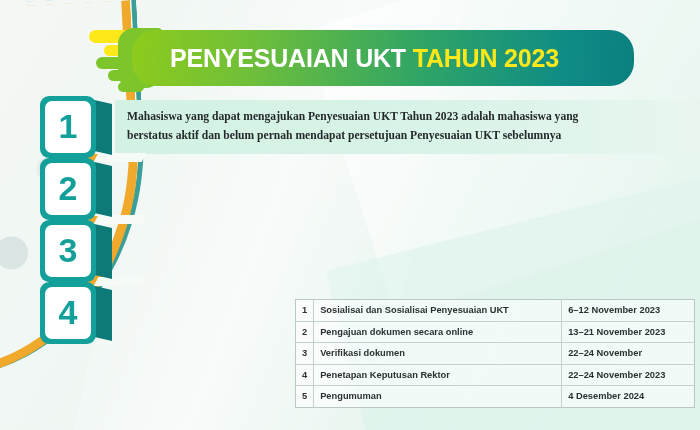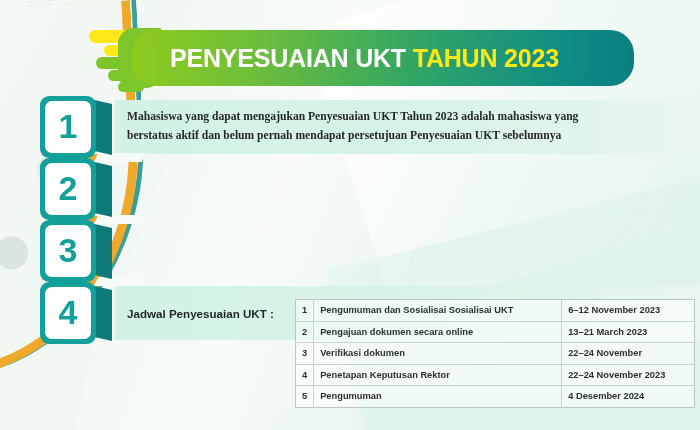--- a/index.html
+++ b/index.html
@@ -259,46 +259,43 @@
         <div class="cube-side"></div>
         <div class="cube-face">
           <div class="cube-inner">
             <span class="cube-num">3</span>
           </div>
         </div>
       </div>
     </div>
 
     <div class="step">
-      <div class="band">
-        <div class="band-text-inline">Jadwal Penyesuaian UKT :</div>
-      </div>
       <div class="cube">
         <div class="cube-side"></div>
         <div class="cube-face">
           <div class="cube-inner">
             <span class="cube-num">4</span>
           </div>
         </div>
       </div>
     </div>
 
   </div>
 
   <table class="sched">
     <tbody>
       <tr>
         <td class="c-no">1</td>
-        <td class="c-act">Pengumuman dan Sosialisai Sosialisai UKT</td>
+        <td class="c-act">Sosialisai dan Sosialisai Penyesuaian UKT</td>
         <td class="c-date">6–12 November 2023</td>
       </tr>
       <tr>
         <td class="c-no">2</td>
         <td class="c-act">Pengajuan dokumen secara online</td>
-        <td class="c-date">13–21 March 2023</td>
+        <td class="c-date">13–21 November 2023</td>
       </tr>
       <tr>
         <td class="c-no">3</td>
         <td class="c-act">Verifikasi dokumen</td>
         <td class="c-date">22–24 November</td>
       </tr>
       <tr>
         <td class="c-no">4</td>
         <td class="c-act">Penetapan Keputusan Rektor</td>
         <td class="c-date">22–24 November 2023</td>

